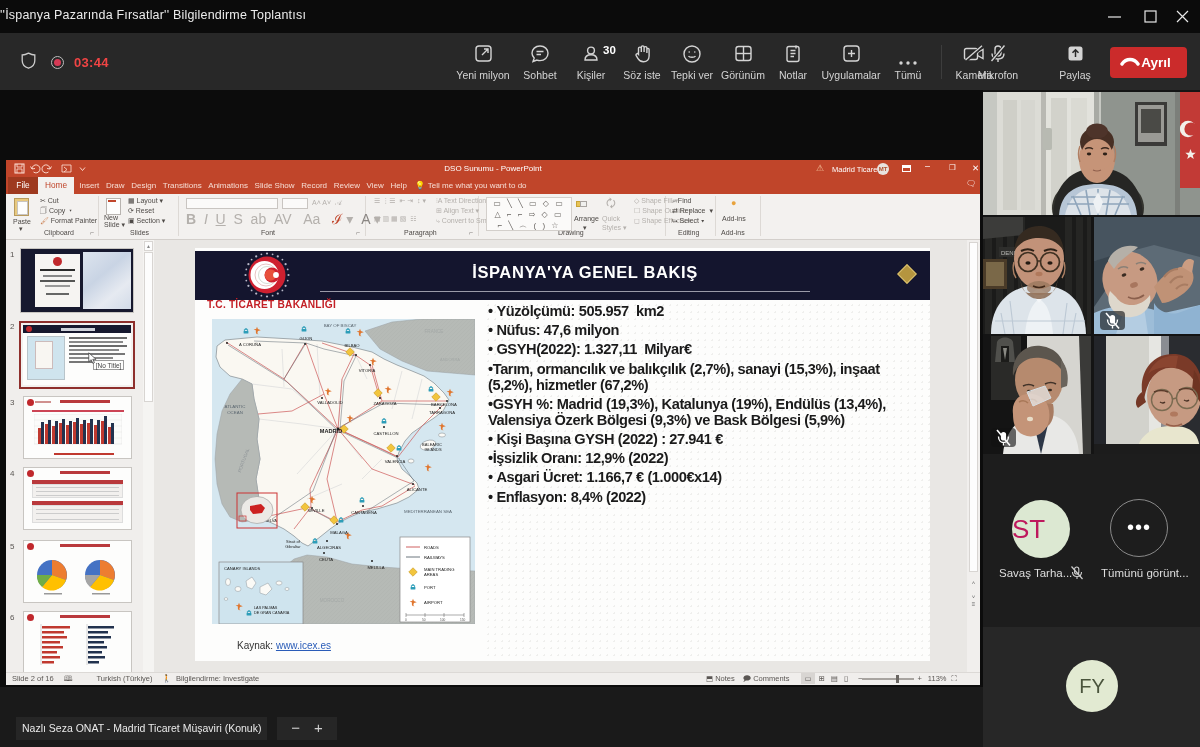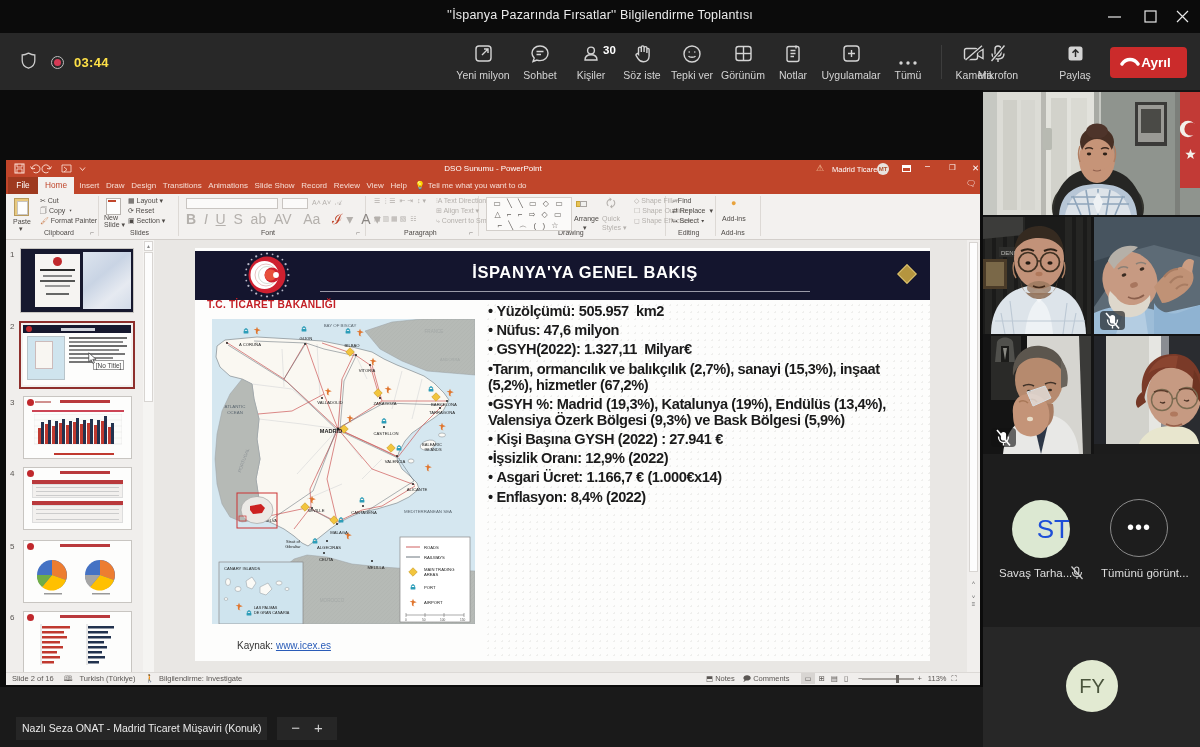--- a/index.html
+++ b/index.html
@@ -1,21 +1,21 @@
 <!DOCTYPE html>
 <html><head>
 <meta charset="utf-8">
 <style>
 * { margin:0; padding:0; box-sizing:border-box; }
 html,body { width:1200px; height:747px; background:#0d0d0d; font-family:"Liberation Sans",sans-serif; overflow:hidden; }
 #root { position:relative; width:1200px; height:747px; background:#0d0d0d; }
 .abs { position:absolute; }
 
 #titlebar { left:0; top:0; width:1200px; height:33px; background:#0b0b0b; }
-#titletext { left:0; top:8px; width:1200px; text-align:center; color:#ececec; font-size:12.5px; letter-spacing:.2px; }
+#titletext { left:0; top:8px; width:1200px; color:#ececec; font-size:12.5px; letter-spacing:.2px; }
 
 #toolbar { left:0; top:33px; width:1200px; height:57px; background:#282828; }
 .tbtn { position:absolute; top:44px; width:90px; text-align:center; }
 .tbtn .ic { height:22px; }
 .tbtn .lb { margin-top:3px; font-size:10.5px; color:#d4d4d4; white-space:nowrap; }
 .icsvg { stroke:#d4d4d4; fill:none; stroke-width:1.4; }
 #ayril { left:1110px; top:47px; width:77px; height:31px; background:#cb2b2b; border-radius:4px; color:#fff; font-weight:bold; font-size:13.5px; text-align:center; line-height:31px; }
 
 #stage { left:0; top:90px; width:983px; height:597px; background:#0c0c0c; }
 #bottombar { left:0; top:687px; width:983px; height:60px; background:#1a1a1a; }
@@ -34,21 +34,21 @@
  <line x1="4" y1="9" x2="17" y2="9" stroke="#e8e8e8" stroke-width="1.2"></line>
  <rect x="41" y="3" width="11" height="11" fill="none" stroke="#e8e8e8" stroke-width="1.2"></rect>
  <path d="M73 3 L84 14 M84 3 L73 14" stroke="#e8e8e8" stroke-width="1.2"></path>
 </svg>
 <div class="abs" id="toolbar"></div>
 <svg class="abs" style="left:21px;top:52px;width:15px;height:17px" viewBox="0 0 15 17">
  <path d="M7.5 1.2 C9.8 2.4 12 3 13.8 3 V8.4 C13.8 12.2 11.4 14.9 7.5 16.2 C3.6 14.9 1.2 12.2 1.2 8.4 V3 C3 3 5.2 2.4 7.5 1.2 Z" fill="none" stroke="#cccccc" stroke-width="1.3"></path>
 </svg>
 <div class="abs" style="left:51px;top:56px;width:13px;height:13px;border-radius:50%;border:1.5px solid #bdbdbd;background:transparent"></div>
     <div class="abs" style="left:54px;top:59px;width:7px;height:7px;border-radius:50%;background:#d63a55"></div>
-<div class="abs" style="left:74px;top:55px;color:#fde047;font-size:13px;font-weight:bold;letter-spacing:.3px">03:44</div>
+<div class="abs" style="left:74px;top:55px;color:#ef4444;font-size:13px;font-weight:bold;letter-spacing:.3px">03:44</div>
 <div class="abs" style="left:941px;top:45px;width:1px;height:34px;background:#3d3d3d"></div>
 
 <div class="tbtn" style="left:438px">
       <div class="ic"><svg width="19" height="19" viewBox="0 0 19 19">
           <rect x="2" y="2" width="15" height="15" rx="3" class="icsvg"></rect>
           <path d="M8 11 L14 5 M10 5 h4 v4" class="icsvg"></path>
         </svg></div>
       <div class="lb">Yeni milyon</div>
     </div>
 <div class="tbtn" style="left:495px">
@@ -378,21 +378,21 @@
   </div>
  </div>
 
  <div class="abs" style="left:148px;top:80px;width:826px;height:432px;background:#e9e7e4"></div>
 
  <div class="abs" style="left:961px;top:80px;width:13px;height:432px;background:#f1efed"></div>
  <div class="abs" style="left:963px;top:82px;width:9px;height:330px;background:#fdfdfd;border:1px solid #d8d5d2"></div>
  <div class="abs" style="left:963px;top:420px;color:#666;font-size:6px;line-height:7px;text-align:center;width:9px">˄<br><br>˅<br>≡</div>
 
  <div class="abs" style="left:0;top:512px;width:974px;height:13px;background:#f0eeec;border-top:1px solid #dcd9d6;color:#5a5653;font-size:7.5px;line-height:12px">
-   <span style="margin-left:6px">Slide 2 of 16</span><span style="margin-left:10px">🕮</span><span style="margin-left:7px">Turkish (Türkiye)</span><span style="margin-left:10px">🚶</span><span style="margin-left:4px">Bilgilendirme: Investigate</span>
+   <span style="margin-left:6px">Slide 2 of 16</span><span style="margin-left:10px">🕮</span><span style="margin-left:24px">Turkish (Türkiye)</span><span style="margin-left:10px">🚶</span><span style="margin-left:4px">Bilgilendirme: Investigate</span>
  </div>
  <div class="abs" style="left:700px;top:513px;width:274px;height:12px;color:#5a5653;font-size:7.5px;line-height:12px;white-space:nowrap">
    <span>⬒ Notes</span><span style="margin-left:8px">🗩 Comments</span><span style="margin-left:12px;background:#d8d5d2;padding:1px 3px">▭</span><span style="margin-left:4px">⊞</span><span style="margin-left:6px">▤</span><span style="margin-left:6px">▯</span><span style="margin-left:10px">−</span><span style="display:inline-block;width:52px;height:2px;background:#a8a4a0;vertical-align:middle;position:relative">​<span style="position:absolute;left:34px;top:-3px;width:3px;height:8px;background:#6a6662"></span></span><span style="margin-left:3px">+</span><span style="margin-left:6px">113%</span><span style="margin-left:5px">⛶</span>
  </div>
 </div>
 
 <div class="abs" id="slide" style="left:195px;top:248px;width:735px;height:413px;background:#fdfdfc;overflow:hidden">
   <div class="abs" style="left:290px;top:40px;width:445px;height:373px;background-image:radial-gradient(#efefed 1px,transparent 1px);background-size:7px 7px"></div>
   <div class="abs" style="left:0;top:3px;width:735px;height:49px;background:#14152e"></div>
   <div class="abs" style="left:145px;top:15px;width:490px;text-align:center;color:#fff;font-size:16.5px;font-weight:bold;letter-spacing:.6px">İSPANYA'YA GENEL BAKIŞ</div>
@@ -809,21 +809,21 @@
    <line x1="78.5" y1="63" x2="82.5" y2="62" stroke="#7a6a50" stroke-width="1.3"></line>
    <path d="M60 56 q7 -3 14 0 M85 54 q7 -3 14 0" stroke="#5a3a2a" stroke-width="1.6" fill="none"></path>
    <path d="M66 66 q3 2 5 0 M90 64 q3 2 5 0" stroke="#4a3226" stroke-width="1.3" fill="none"></path>
    <ellipse cx="80" cy="78" rx="4" ry="2.6" fill="#b0795e"></ellipse>
    <path d="M72 88 q8 4 16 0" stroke="#96604a" stroke-width="1.6" fill="none"></path>
    <rect x="0" y="108" width="106" height="10" fill="#1c1c1c"></rect>
   </svg>
  </div>
 
  <div class="abs" style="left:0;top:364px;width:217px;height:173px;background:#1d1d1d">
-   <div class="abs" style="left:29px;top:46px;width:58px;height:58px;border-radius:50%;background:#dce8d2;color:#1d4ed8;font-size:26px;text-align:right;line-height:58px">ST</div>
+   <div class="abs" style="left:29px;top:46px;width:58px;height:58px;border-radius:50%;background:#dce8d2;color:#be185d;font-size:26px;text-align:left;line-height:58px">ST</div>
    <div class="abs" style="left:127px;top:45px;width:58px;height:58px;border-radius:50%;border:1.5px solid #8a8a8a;color:#fff;font-size:20px;text-align:center;line-height:54px;letter-spacing:1px">•••</div>
    <div class="abs" style="left:16px;top:113px;color:#dedede;font-size:11.5px;white-space:nowrap">Savaş Tarha...</div>
    <svg class="abs" style="left:87px;top:112px" width="14" height="14" viewBox="0 0 14 14">
           <rect x="4.6" y="1" width="4.2" height="7" rx="2.1" fill="none" stroke="#cfcfcf" stroke-width="1.1"></rect>
           <path d="M2.5 6 C2.5 9 4.5 10.5 7 10.5 C9.5 10.5 11.5 9 11.5 6 M7 10.5 V13" stroke="#cfcfcf" stroke-width="1.1" fill="none"></path>
           <line x1="1.5" y1="0.5" x2="12.5" y2="13" stroke="#cfcfcf" stroke-width="1.2"></line>
         </svg>
    <div class="abs" style="left:118px;top:113px;color:#dedede;font-size:11.5px;white-space:nowrap">Tümünü görünt...</div>
  </div>
 

